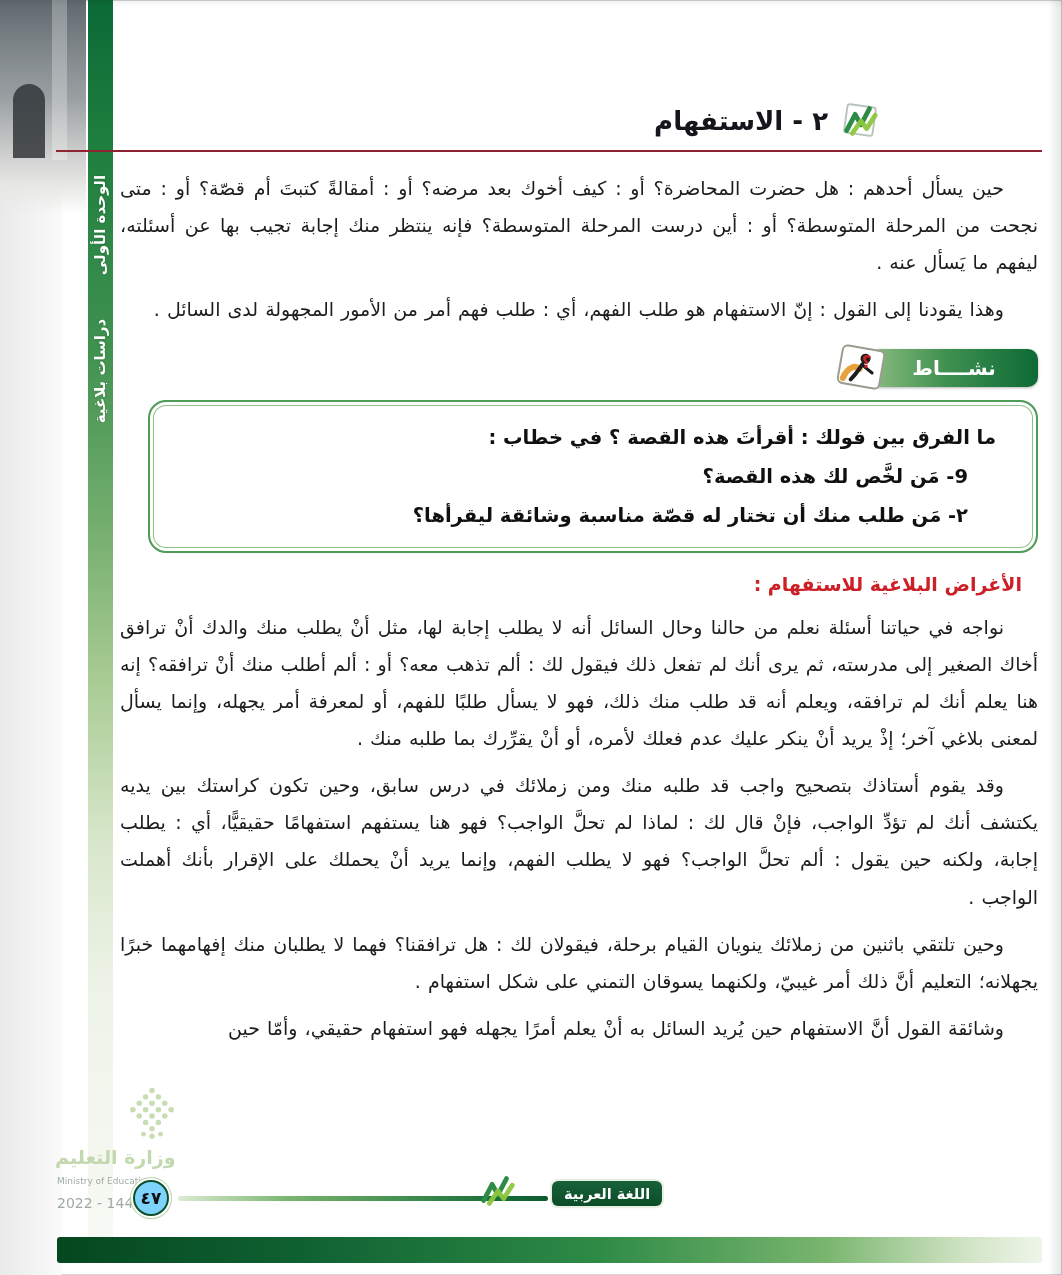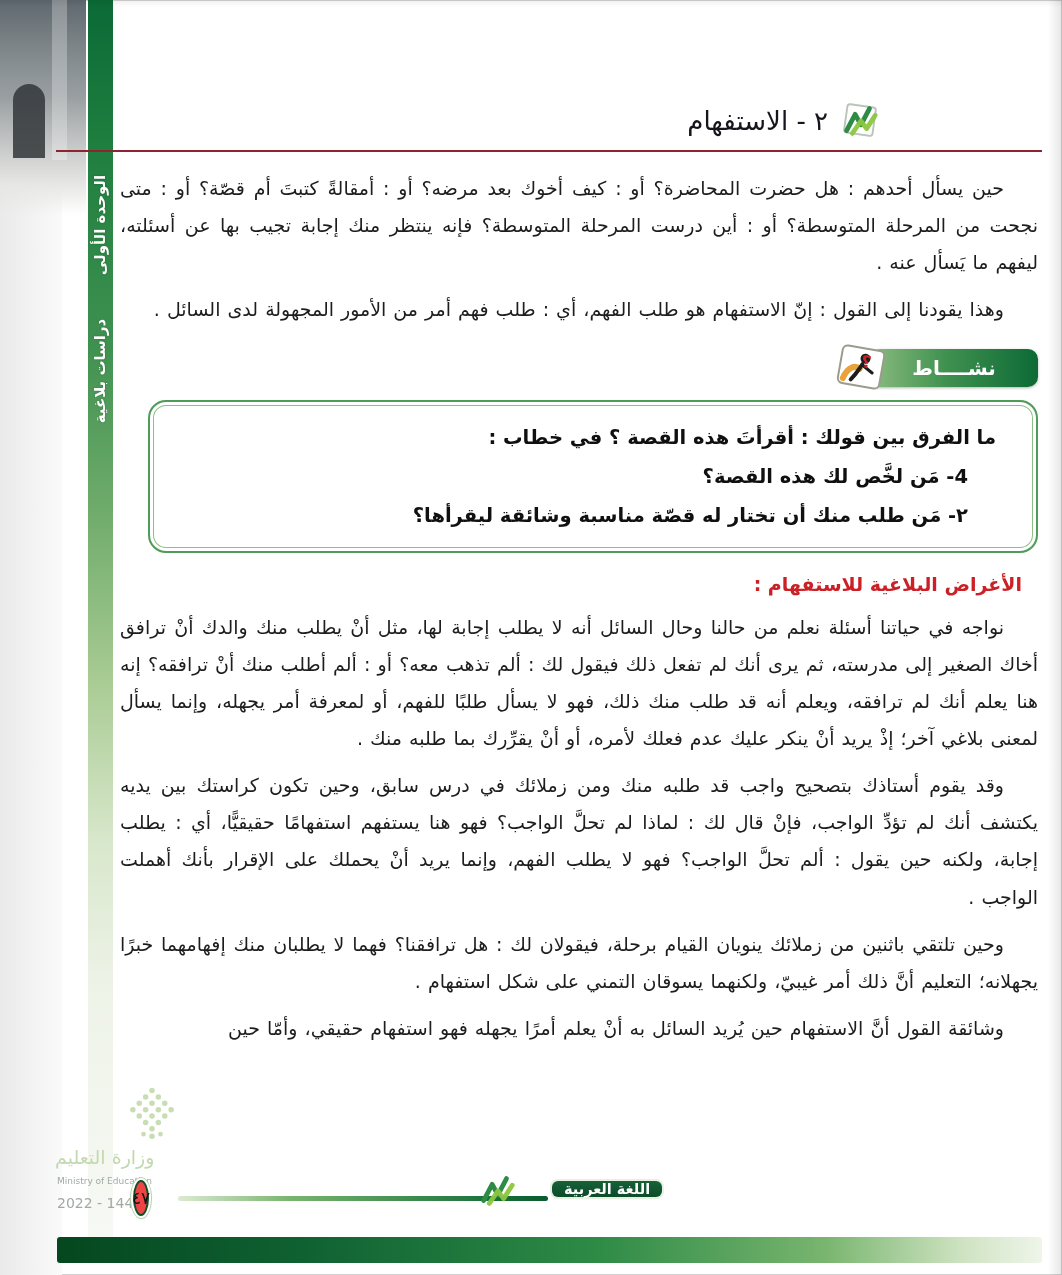--- a/index.html
+++ b/index.html
@@ -55,21 +55,21 @@
   .vlabel-1{ top:216px; }
   .vlabel-2{ top:362px; }
 
   
   .header{
     position:absolute; top:100px; right:182px; z-index:4;
     display:flex; direction:rtl; align-items:center; gap:10px;
   }
   .emblem{ width:42px; height:42px; }
   .header-title{
-    font-size:26px; font-weight:normal; color:#15151c; white-space:nowrap;
+    font-size:26px; font-weight:bold; color:#15151c; white-space:nowrap;
   }
   .rule{
     position:absolute; top:150px; left:56px; right:20px; height:2px;
     background:var(--maroon-line, #8e2332); z-index:3;
   }
 
   
   .content{
     position:absolute; top:170px; left:120px; right:24px;
     direction:rtl; color:var(--text-color, #1d1d1f); z-index:4;
@@ -103,40 +103,40 @@
 
   .section-title{
     color:var(--heading-red, #cc2027);
     font-size:19px; font-weight:bold; margin:20px 16px 14px;
   }
 
   
   .dots-logo{ position:absolute; left:118px; top:1085px; width:68px; height:60px; z-index:4; }
   .wm-ar{
     position:absolute; left:55px; top:1146px; z-index:4;
-    color:#c2d8ae; font-size:19px; font-weight:normal; direction:rtl;
+    color:#c2d8ae; font-size:19px; font-weight:bold; direction:rtl;
   }
   .wm-en{ position:absolute; left:57px; top:1176px; color:#a0aaa4; font-size:9px; z-index:4; }
   .wm-ed{ position:absolute; left:57px; top:1195px; color:#a0aaa4; font-size:14px; z-index:4; }
 
   .page-circle{
-    position:absolute; left:133px; top:1180px; width:16px; height:36px; z-index:5;
-    border-radius:50%; border:2px solid var(--footer-green, #0d4f2a); background:#ef4444;
+    position:absolute; left:133px; top:1180px; width:36px; height:36px; z-index:5;
+    border-radius:50%; border:2px solid var(--footer-green, #0d4f2a); background:#7dd3fc;
     display:flex; align-items:center; justify-content:center;
-    font-weight:normal; font-size:17px; color:#101010;
+    font-weight:bold; font-size:17px; color:#101010;
     box-shadow: 0 0 0 2px #ffffff, 0 0 0 3px #b9d3a8, 1px 2px 3px rgba(0,0,0,0.25);
   }
   .footer-strip{
     position:absolute; left:178px; top:1196px; width:370px; height:5px; z-index:4;
     border-radius:3px;
     background:linear-gradient(to right, #dcead2, #79b56f 30%, #19703a 85%, #0b5a2e);
   }
   .footer-emblem{ position:absolute; left:474px; top:1170px; width:44px; height:42px; z-index:5; }
   .subject-pill{
-    position:absolute; left:552px; top:1181px; height:16px; z-index:5;
+    position:absolute; left:552px; top:1181px; height:25px; z-index:5;
     padding:0 12px; border-radius:6px; direction:rtl;
     background:linear-gradient(to bottom, #176139, #0b4d28);
     color:#fff; display:inline-flex; align-items:center; justify-content:center;
     font-size:14.5px; font-weight:bold; white-space:nowrap;
     box-shadow: 0 0 0 2px #e7f0e2, 0 1px 2px rgba(0,0,0,0.3);
   }
   .bottom-bar{
     position:absolute; left:57px; right:20px; top:1237px; height:26px; z-index:4;
     border-radius:3px;
     background:linear-gradient(to right,
@@ -182,21 +182,21 @@
             <path d="M28 24 C25 30 24 34 19 41" stroke="#1d1d1b" stroke-width="4" fill="none" stroke-linecap="round"></path>
             <path d="M30 26 L39 31" stroke="#1d1d1b" stroke-width="3" stroke-linecap="round"></path>
             <text x="36" y="27" font-size="17" fill="#cc2027" font-weight="bold" font-family="DejaVu Sans, sans-serif">؟</text>
           </g>
         </svg>
       </span>
     </div>
 
     <div class="activity-box">
       <p class="activity-lead">ما الفرق بين قولك : أقرأتَ هذه القصة ؟ في خطاب :</p>
-      <p class="activity-item">4- مَن لخَّص لك هذه القصة؟</p>
+      <p class="activity-item">9- مَن لخَّص لك هذه القصة؟</p>
       <p class="activity-item">٢- مَن طلب منك أن تختار له قصّة مناسبة وشائقة ليقرأها؟</p>
     </div>
 
     <h2 class="section-title">الأغراض البلاغية للاستفهام :</h2>
 
     <p class="body-text">نواجه في حياتنا أسئلة نعلم من حالنا وحال السائل أنه لا يطلب إجابة لها، مثل أنْ يطلب منك والدك أنْ ترافق أخاك الصغير إلى مدرسته، ثم يرى أنك لم تفعل ذلك فيقول لك : ألم تذهب معه؟ أو : ألم أطلب منك أنْ ترافقه؟ إنه هنا يعلم أنك لم ترافقه، ويعلم أنه قد طلب منك ذلك، فهو لا يسأل طلبًا للفهم، أو لمعرفة أمر يجهله، وإنما يسأل لمعنى بلاغي آخر؛ إذْ يريد أنْ ينكر عليك عدم فعلك لأمره، أو أنْ يقرِّرك بما طلبه منك .</p>
     <p class="body-text">وقد يقوم أستاذك بتصحيح واجب قد طلبه منك ومن زملائك في درس سابق، وحين تكون كراستك بين يديه يكتشف أنك لم تؤدِّ الواجب، فإنْ قال لك : لماذا لم تحلَّ الواجب؟ فهو هنا يستفهم استفهامًا حقيقيًّا، أي : يطلب إجابة، ولكنه حين يقول : ألم تحلَّ الواجب؟ فهو لا يطلب الفهم، وإنما يريد أنْ يحملك على الإقرار بأنك أهملت الواجب .</p>
     <p class="body-text">وحين تلتقي باثنين من زملائك ينويان القيام برحلة، فيقولان لك : هل ترافقنا؟ فهما لا يطلبان منك إفهامهما خبرًا يجهلانه؛ التعليم أنَّ ذلك أمر غيبيّ، ولكنهما يسوقان التمني على شكل استفهام .</p>
     <p class="body-text">وشائقة القول أنَّ الاستفهام حين يُريد السائل به أنْ يعلم أمرًا يجهله فهو استفهام حقيقي، وأمّا حين</p>
   </div>

